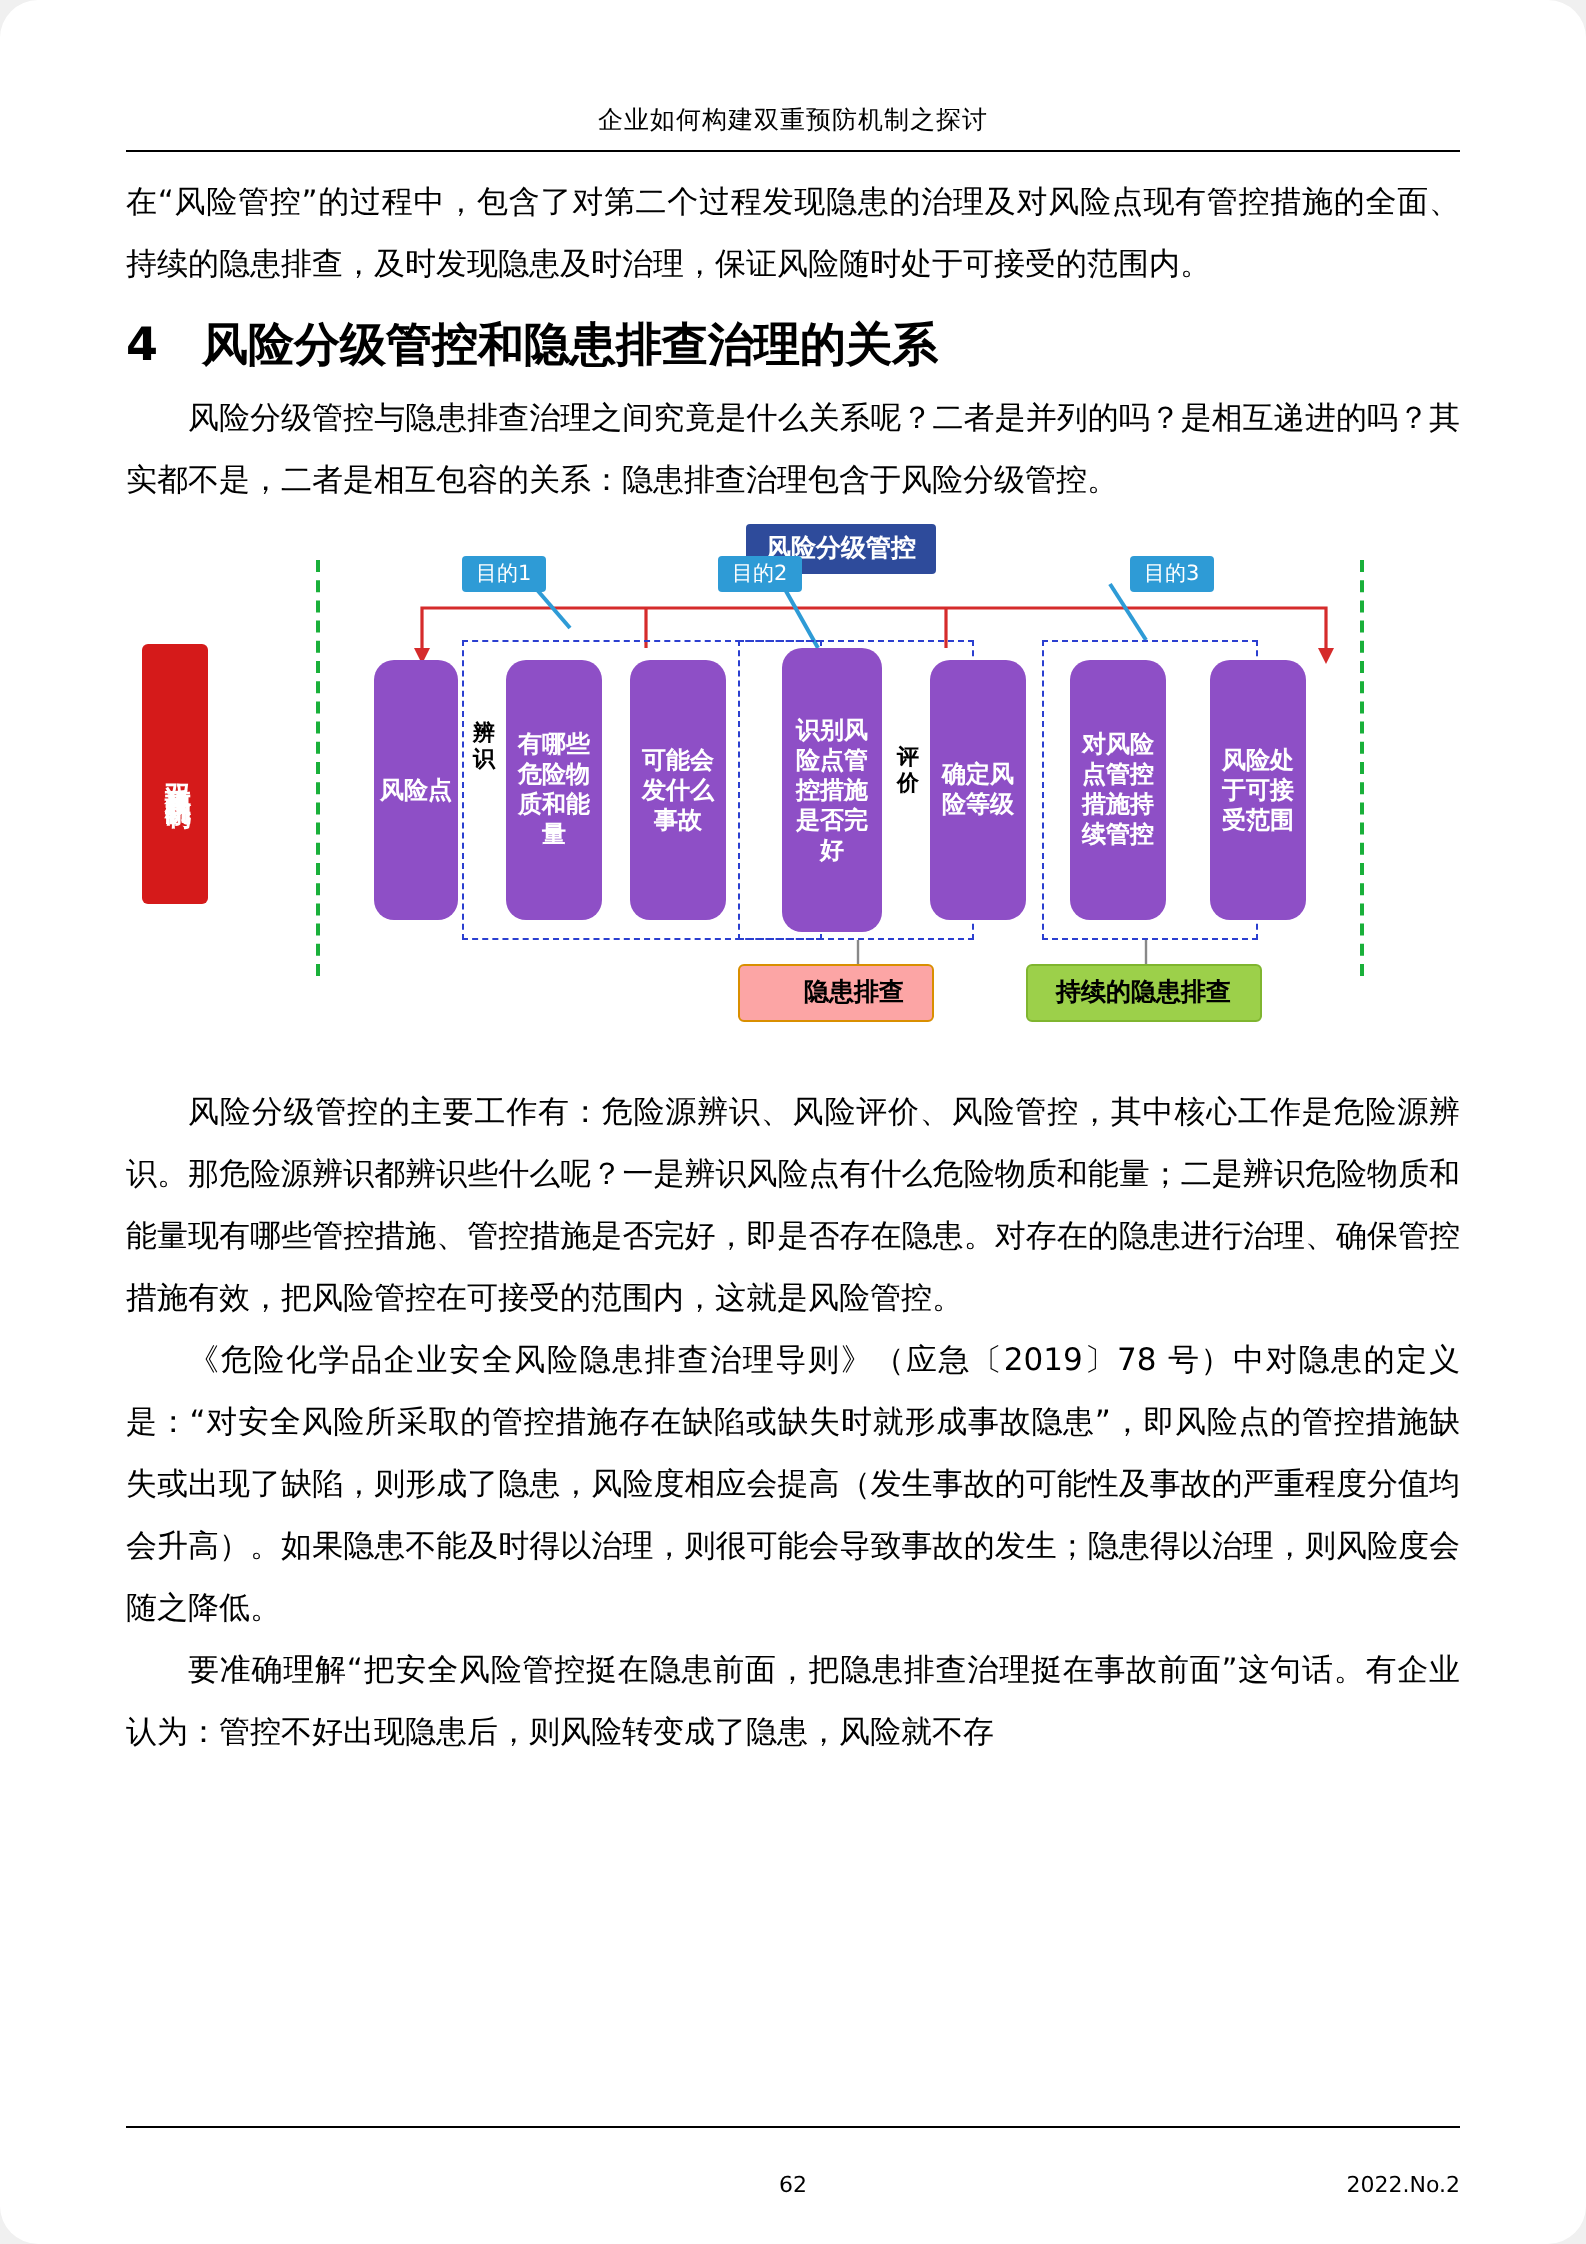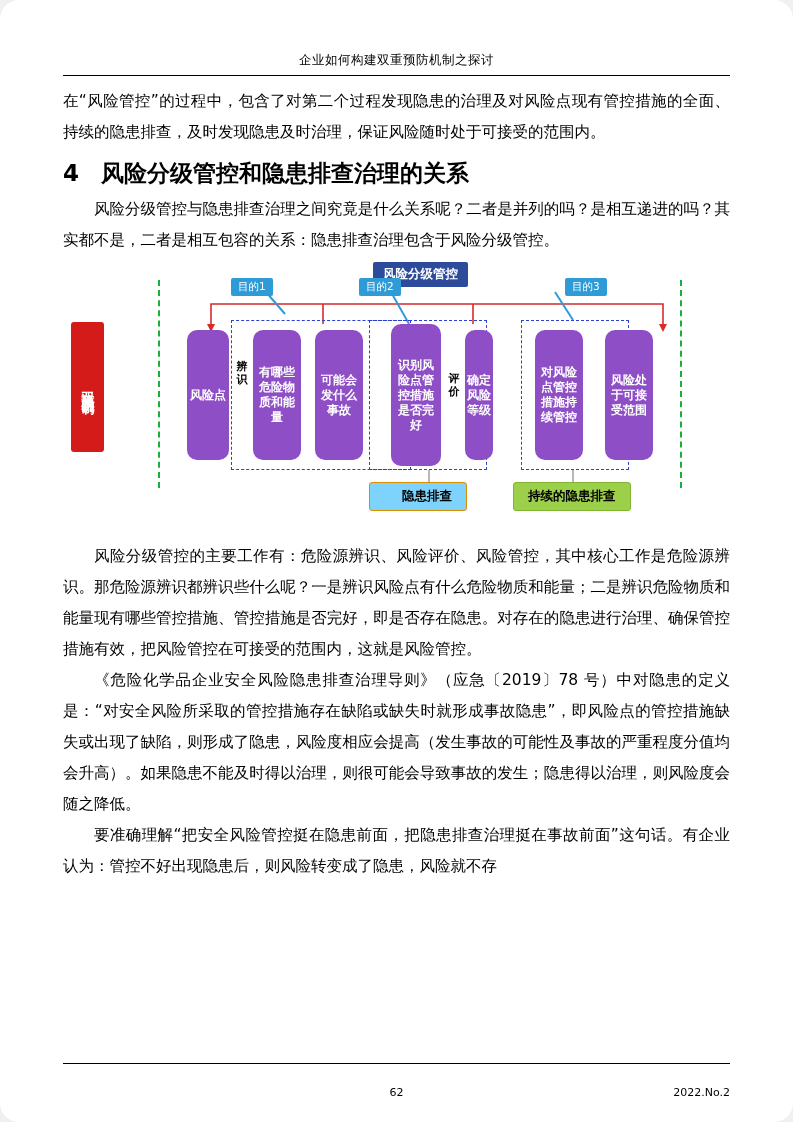--- a/index.html
+++ b/index.html
@@ -160,21 +160,21 @@
   }
   .tagbox {
     position: absolute;
     font-size: 12.5px;
     font-weight: bold;
     color: #000;
     padding: 5px 14px;
     border-radius: 3px;
     white-space: nowrap;
   }
-  .tag-orange { background: #7dd3fc; border: 1px solid #d98f00; padding-left: 32px; }
+  .tag-orange { background: #fca5a5; border: 1px solid #d98f00; padding-left: 32px; }
   .tag-green  { background: #9cd04a; border: 1px solid #7fb52f; }
 
   .footer-rule {
     position: absolute;
     bottom: 58px;
     left: 63px;
     right: 63px;
     border-top: 1px solid #000;
   }
   .footer {
@@ -259,21 +259,21 @@
           </div>
 
         <div class="node" style="left:142px; top:68px; width:48px; height:130px;">
             <span>可能会发什么事故</span>
           </div>
 
         <div class="node" style="left:218px; top:62px; width:50px; height:142px;">
             <span>识别风险点管控措施是否完好</span>
           </div>
 
-        <div class="node" style="left:292px; top:68px; width:28px; height:130px;">
+        <div class="node" style="left:292px; top:68px; width:48px; height:130px;">
             <span>确定风险等级</span>
           </div>
 
         <div class="node" style="left:362px; top:68px; width:48px; height:130px;">
             <span>对风险点管控措施持续管控</span>
           </div>
 
         <div class="node" style="left:432px; top:68px; width:48px; height:130px;">
             <span>风险处于可接受范围</span>
           </div>

